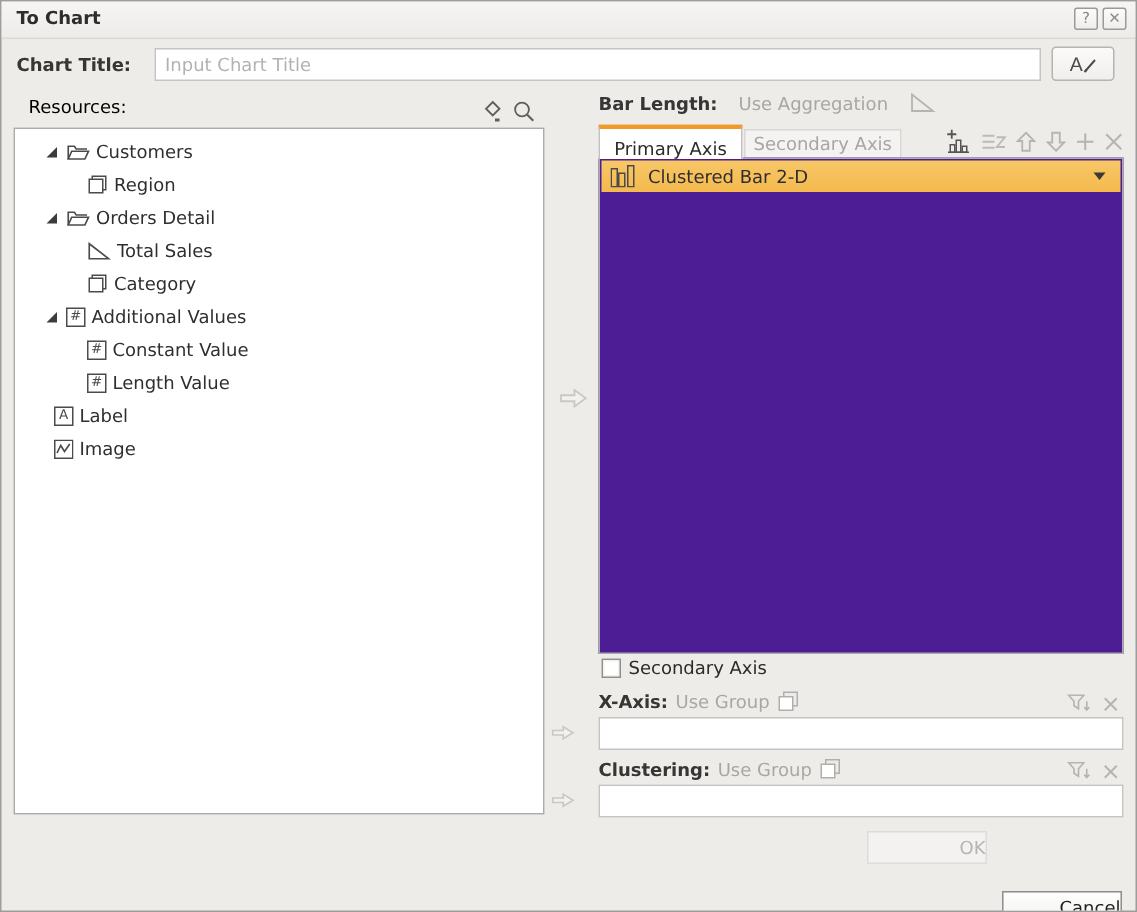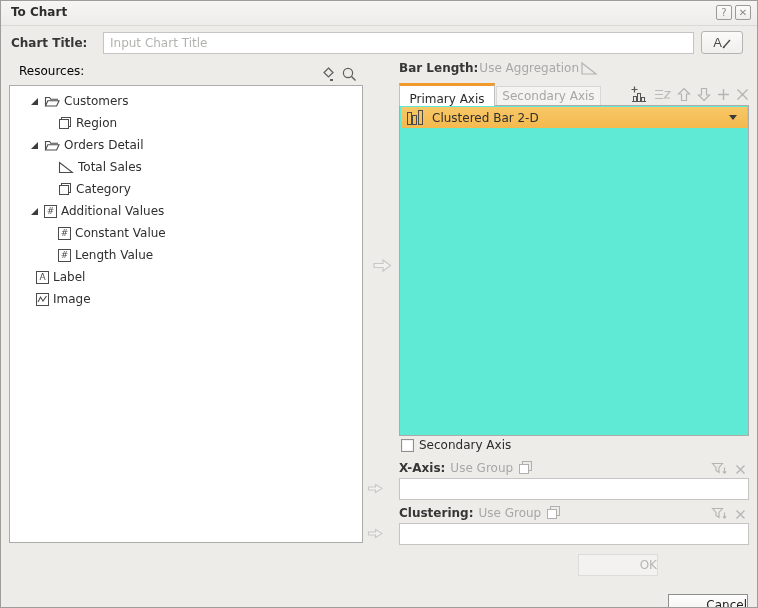--- a/index.html
+++ b/index.html
@@ -40,32 +40,32 @@
   .tree-row .expander{width:10px;display:inline-flex;justify-content:center;margin-right:5px;}
   .indent-group{padding-left:19px;}
   .indent-child{padding-left:48px;}
   .indent-root{padding-left:26px;}
   .ticon{display:inline-flex;align-items:center;justify-content:center;margin-right:4px;}
   .boxicon{display:inline-flex;align-items:center;justify-content:center;width:13px;height:13px;
     box-sizing:border-box;border:1px solid #4B4B4B;background:#fff;font-size:9px;color:#4B4B4B;
     margin-right:4px;line-height:11px;}
   .tlabel{color:#2F2F2F;}
   
-  .barlength-row{position:absolute;left:398px;top:60px;display:flex;gap:1px;}
+  .barlength-row{position:absolute;left:398px;top:60px;display:flex;align-items:center;gap:14px;}
   .tab-active{position:absolute;left:398px;top:82px;width:96px;height:23px;box-sizing:border-box;z-index:3;
     background:#fff;border:1px solid #C2C1BF;border-bottom:none;border-top:3px solid #F2992E;
     display:flex;align-items:flex-end;justify-content:center;color:#2B2B2B;}
   .tab-inactive{position:absolute;left:495px;top:85px;width:105px;height:20px;box-sizing:border-box;
     background:#F4F3F1;border:1px solid #D8D7D5;display:flex;align-items:center;justify-content:center;
     color:#A7A6A4;}
   .axis-toolbar{position:absolute;left:628px;top:85px;width:120px;height:17px;display:flex;
     align-items:center;gap:6px;justify-content:flex-end;}
   .tool{display:inline-flex;align-items:center;}
   .listbox{position:absolute;left:398px;top:104px;width:350px;height:331px;box-sizing:border-box;
-    background:#5eead4;border:1px solid #ABABA9;}
+    background:#4c1d95;border:1px solid #ABABA9;}
   .sel-row{position:absolute;left:1px;right:1px;top:1px;height:21px;
     background:linear-gradient(#F8C767,#F4B94E);display:flex;align-items:center;padding:0 6px;
     color:#2E2E2E;}
   .sel-row .series-label{margin-left:6px;}
   .sel-caret{position:absolute;right:10px;top:8px;width:0;height:0;
     border-left:4px solid transparent;border-right:4px solid transparent;border-top:5px solid #3A3A3A;}
   .chk-row{position:absolute;left:400px;top:437px;display:flex;align-items:center;gap:5px;color:#2B2B2B;}
   .checkbox{width:13px;height:13px;box-sizing:border-box;border:1px solid #8F8F8D;background:#fff;
     box-shadow:inset 0 0 0 1px #F2F2F0;}
   .field-row{position:absolute;left:398px;display:flex;align-items:center;gap:5px;}

